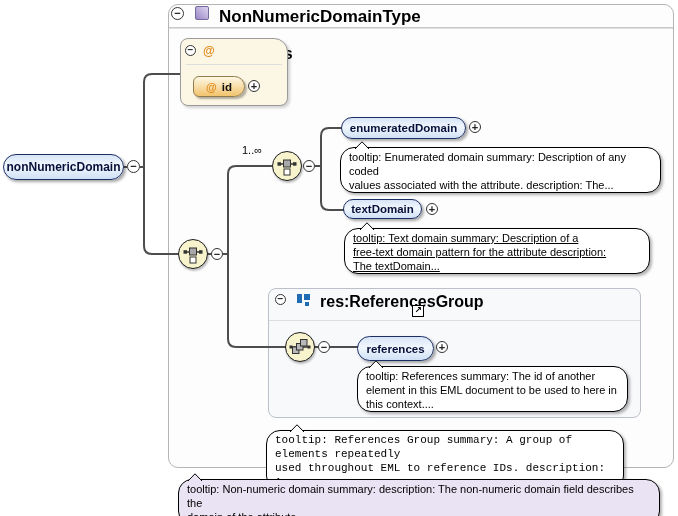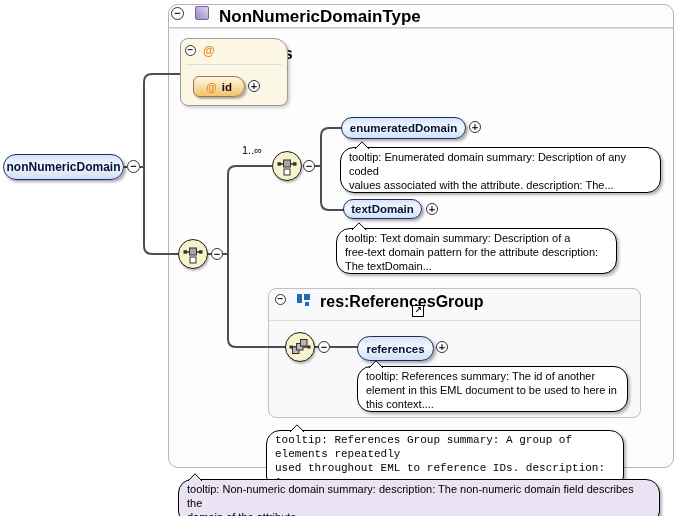--- a/index.html
+++ b/index.html
@@ -154,21 +154,21 @@
         <path d="M1 8 L8 0.8 L15 8" fill="#fff" stroke="#000" stroke-width="1"></path>
       </svg>
     <div class="tt-text">tooltip: Enumerated domain summary: Description of any coded
 values associated with the attribute. description: The...</div>
   </div>
 
   <div class="abs pill sm" style="left:343px; top:199px; width:79px; height:20px;">
     <span>textDomain</span>
   </div>
   <div class="abs circle" style="left:426px; top:203px; width:12px; height:12px;">+</div>
-  <div class="abs tooltip" style="left:336px; top:228px; width:281px;">
+  <div class="abs tooltip" style="left:344px; top:228px; width:306px;text-decoration:underline;">
     <svg class="tt-arrow" style="left:14px;" width="16" height="8">
         <path d="M1 8 L8 0.8 L15 8" fill="#fff" stroke="#000" stroke-width="1"></path>
       </svg>
     <div class="tt-text">tooltip: Text domain summary: Description of a
 free-text domain pattern for the attribute description:
 The textDomain...</div>
   </div>
 
   <div class="abs comp" style="left:285px; top:332px;">
     <svg width="22" height="22">

